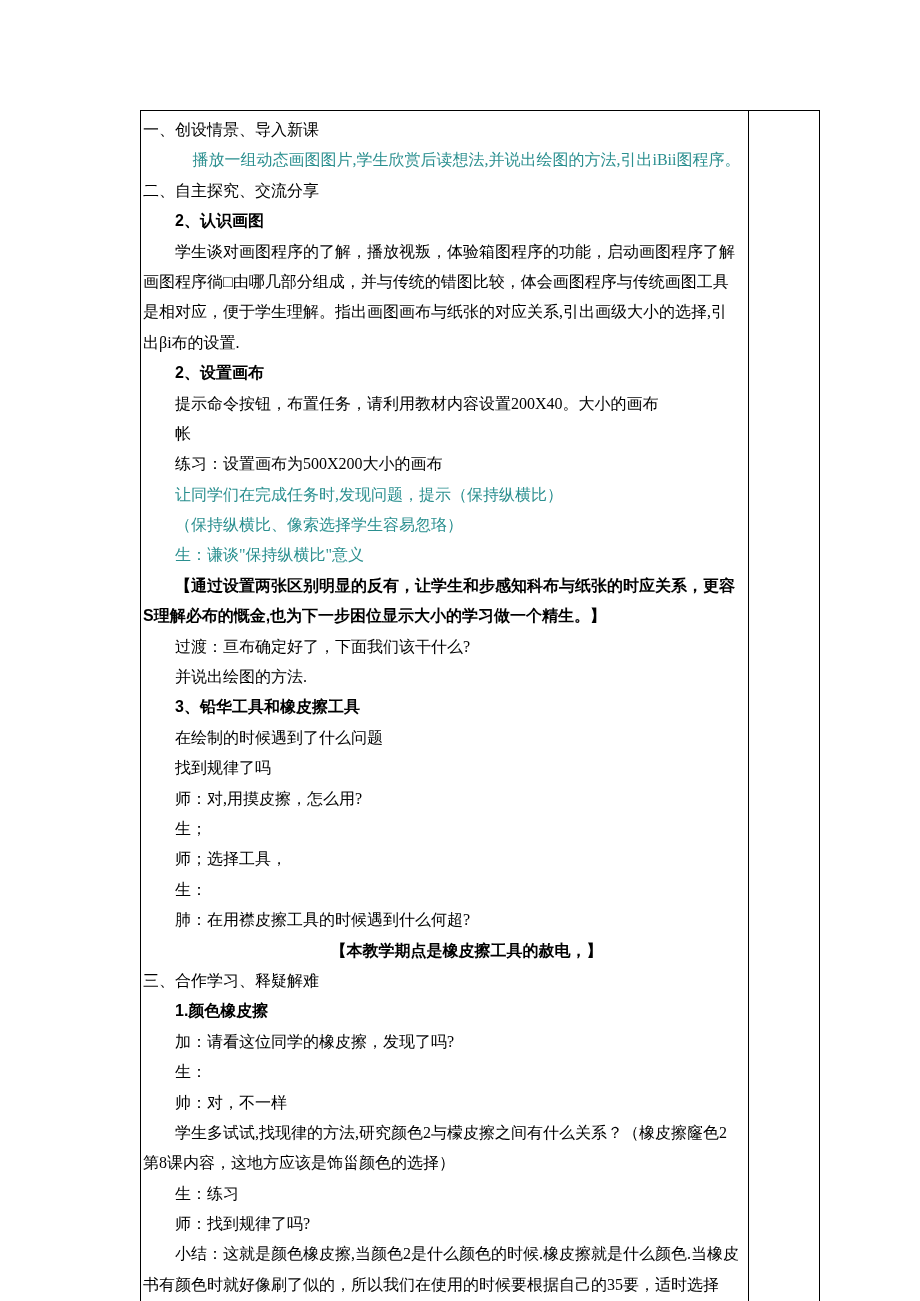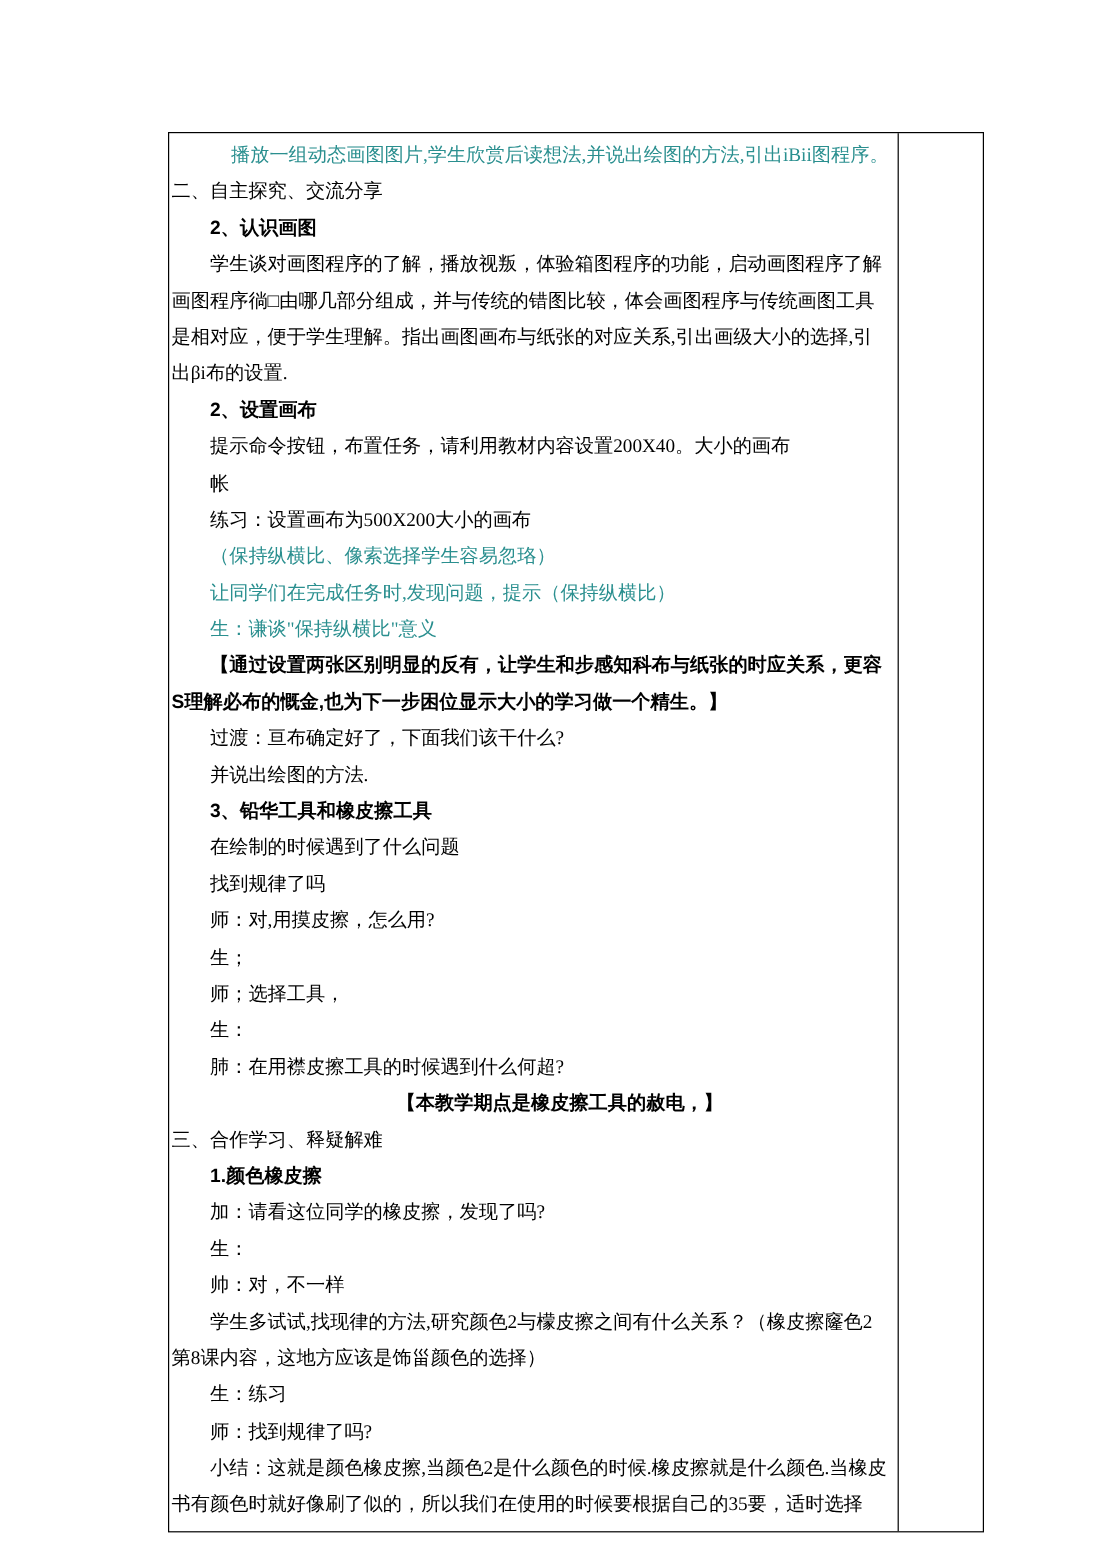--- a/index.html
+++ b/index.html
@@ -53,33 +53,34 @@
     margin: 0;
   }
 </style>
 </head>
 <body>
 
 <div class="page">
   <div class="outer">
     <div class="main-col">
 
+      <div class="block h1">一、创设情景、导入新课</div>
       <div class="block p-indent2 teal">播放一组动态画图图片,学生欣赏后读想法,并说出绘图的方法,引出iBii图程序。</div>
 
       <div class="block h1">二、自主探究、交流分享</div>
 
       <div class="block p-indent bold">2、认识画图</div>
       <div class="block p-indent">学生谈对画图程序的了解，播放视叛，体验箱图程序的功能，启动画图程序了解画图程序徜□由哪几部分组成，并与传统的错图比较，体会画图程序与传统画图工具是相对应，便于学生理解。指出画图画布与纸张的对应关系,引出画级大小的选择,引出βi布的设置.</div>
 
       <div class="block p-indent bold">2、设置画布</div>
       <div class="block p-indent">提示命令按钮，布置任务，请利用教材内容设置200X40。大小的画布</div>
       <div class="block p-indent">帐</div>
       <div class="block p-indent">练习：设置画布为500X200大小的画布</div>
+      <div class="block p-indent teal">让同学们在完成任务时,发现问题，提示（保持纵横比）</div>
       <div class="block p-indent teal">（保持纵横比、像索选择学生容易忽珞）</div>
-      <div class="block p-indent teal">让同学们在完成任务时,发现问题，提示（保持纵横比）</div>
       <div class="block p-indent teal">生：谦谈"保持纵横比"意义</div>
       <div class="block p-indent bold" style="text-indent:2em;">【通过设置两张区别明显的反有，让学生和步感知科布与纸张的时应关系，更容S理解必布的慨金,也为下一步困位显示大小的学习做一个精生。】</div>
       <div class="block p-indent">过渡：亘布确定好了，下面我们该干什么?</div>
       <div class="block p-indent">并说出绘图的方法.</div>
 
       <div class="block p-indent bold">3、铅华工具和橡皮擦工具</div>
       <div class="block p-indent">在绘制的时候遇到了什么问题</div>
       <div class="block p-indent">找到规律了吗</div>
       <div class="block p-indent">师：对,用摸皮擦，怎么用?</div>
       <div class="block p-indent">生；</div>

